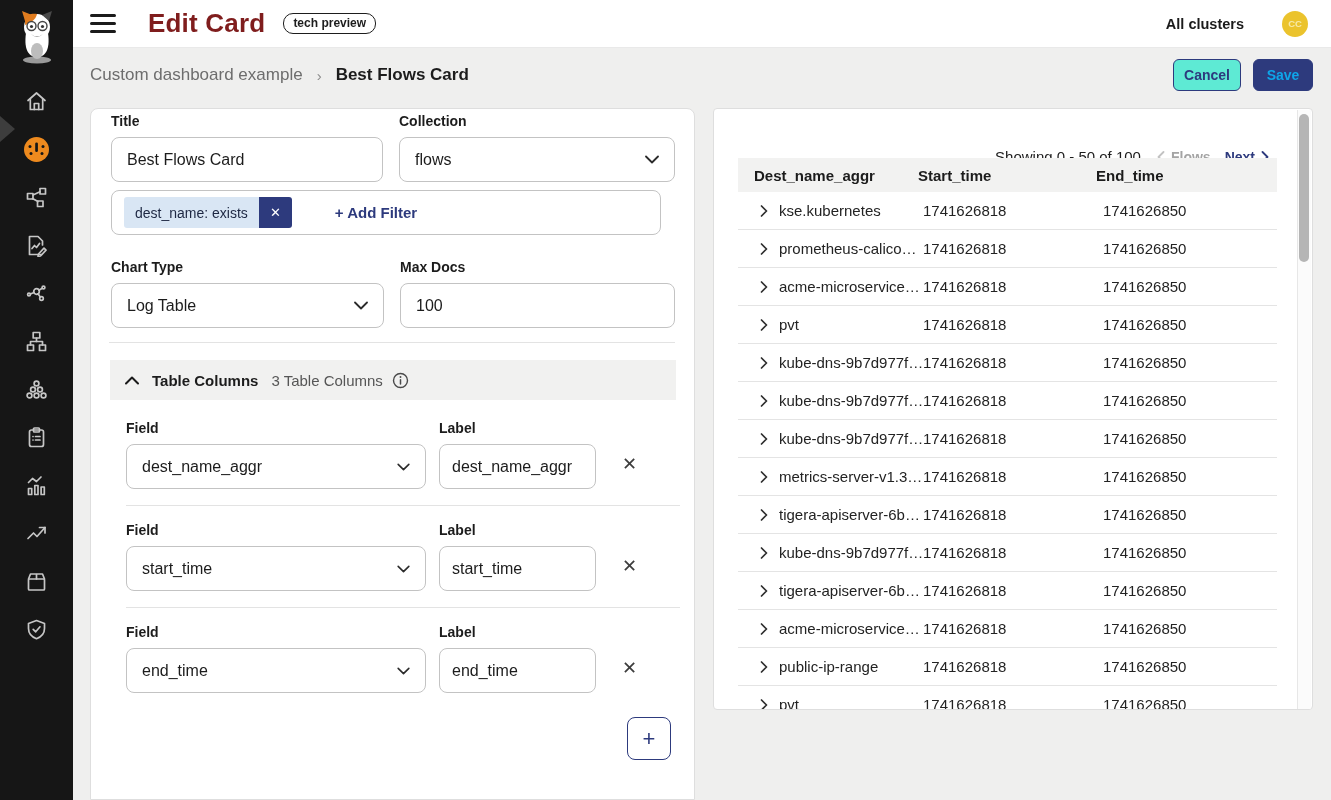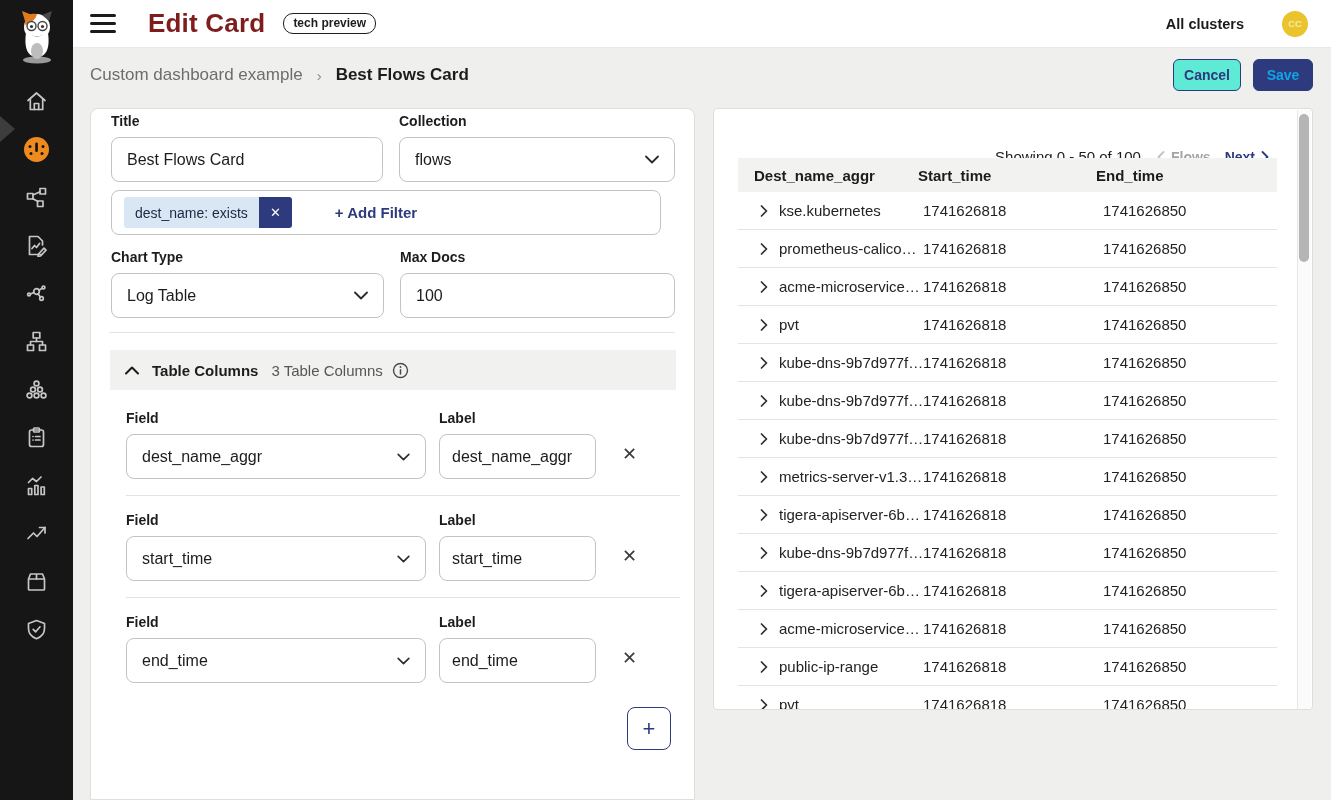--- a/index.html
+++ b/index.html
@@ -269,21 +269,21 @@
     </div>
 
     <div class="filter-box">
       <div class="chip">
         <span class="chip-text">dest_name: exists</span>
         <span class="chip-x">✕</span>
       </div>
       <span class="add-filter">+ Add Filter</span>
     </div>
 
-    <div class="form-row" style="margin-top:14px;align-items:flex-end;">
+    <div class="form-row" style="margin-top:24px;align-items:flex-end;">
       <div class="col-c">
         <div class="flabel">Chart Type</div>
         <div class="select">
           <span>Log Table</span>
           <svg width="14" height="9" viewBox="0 0 14 9">
             <polyline points="1,1.5 7,7.5 13,1.5" fill="none" stroke="#2b2b2b" stroke-width="1.8" stroke-linecap="round" stroke-linejoin="round"></polyline>
           </svg>
         </div>
       </div>
       <div class="col-b">

